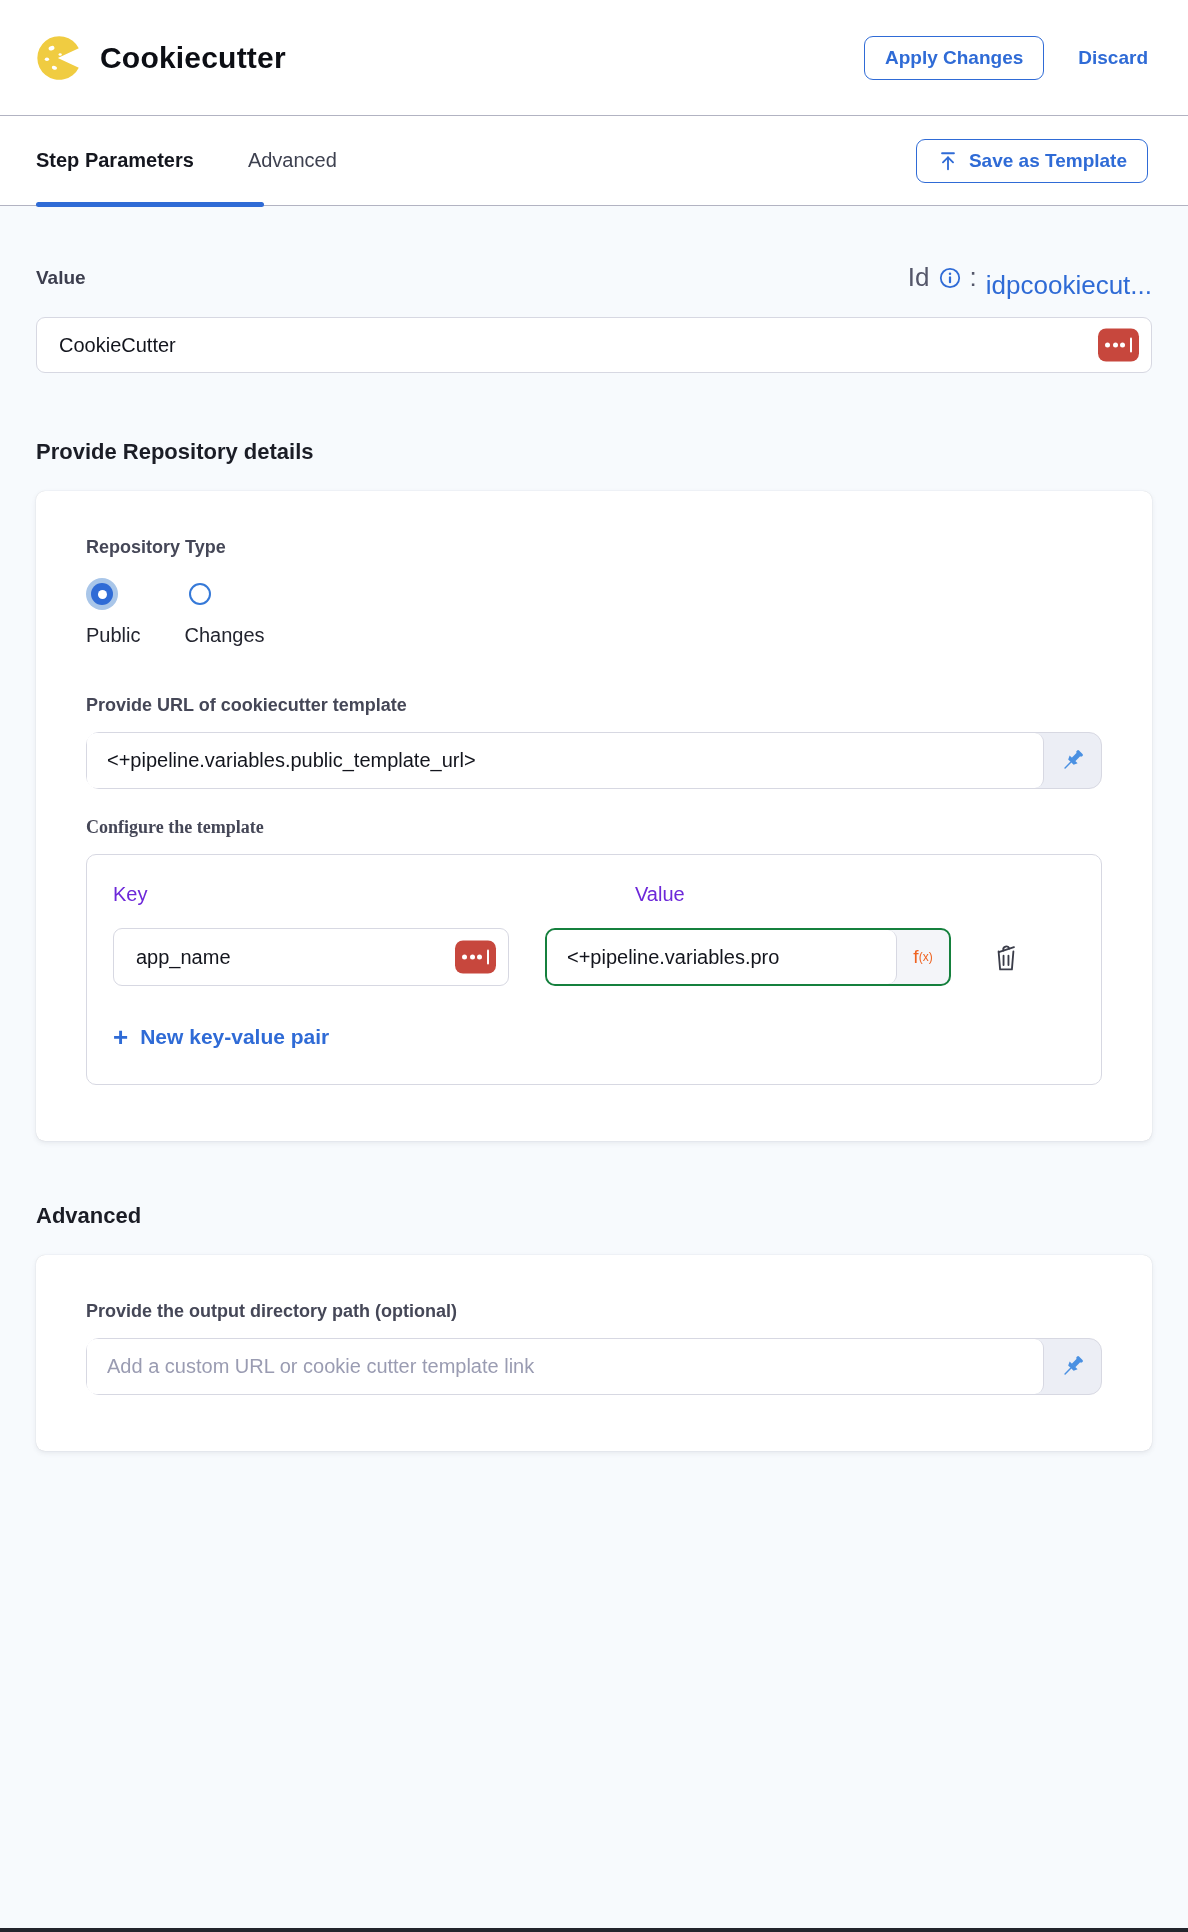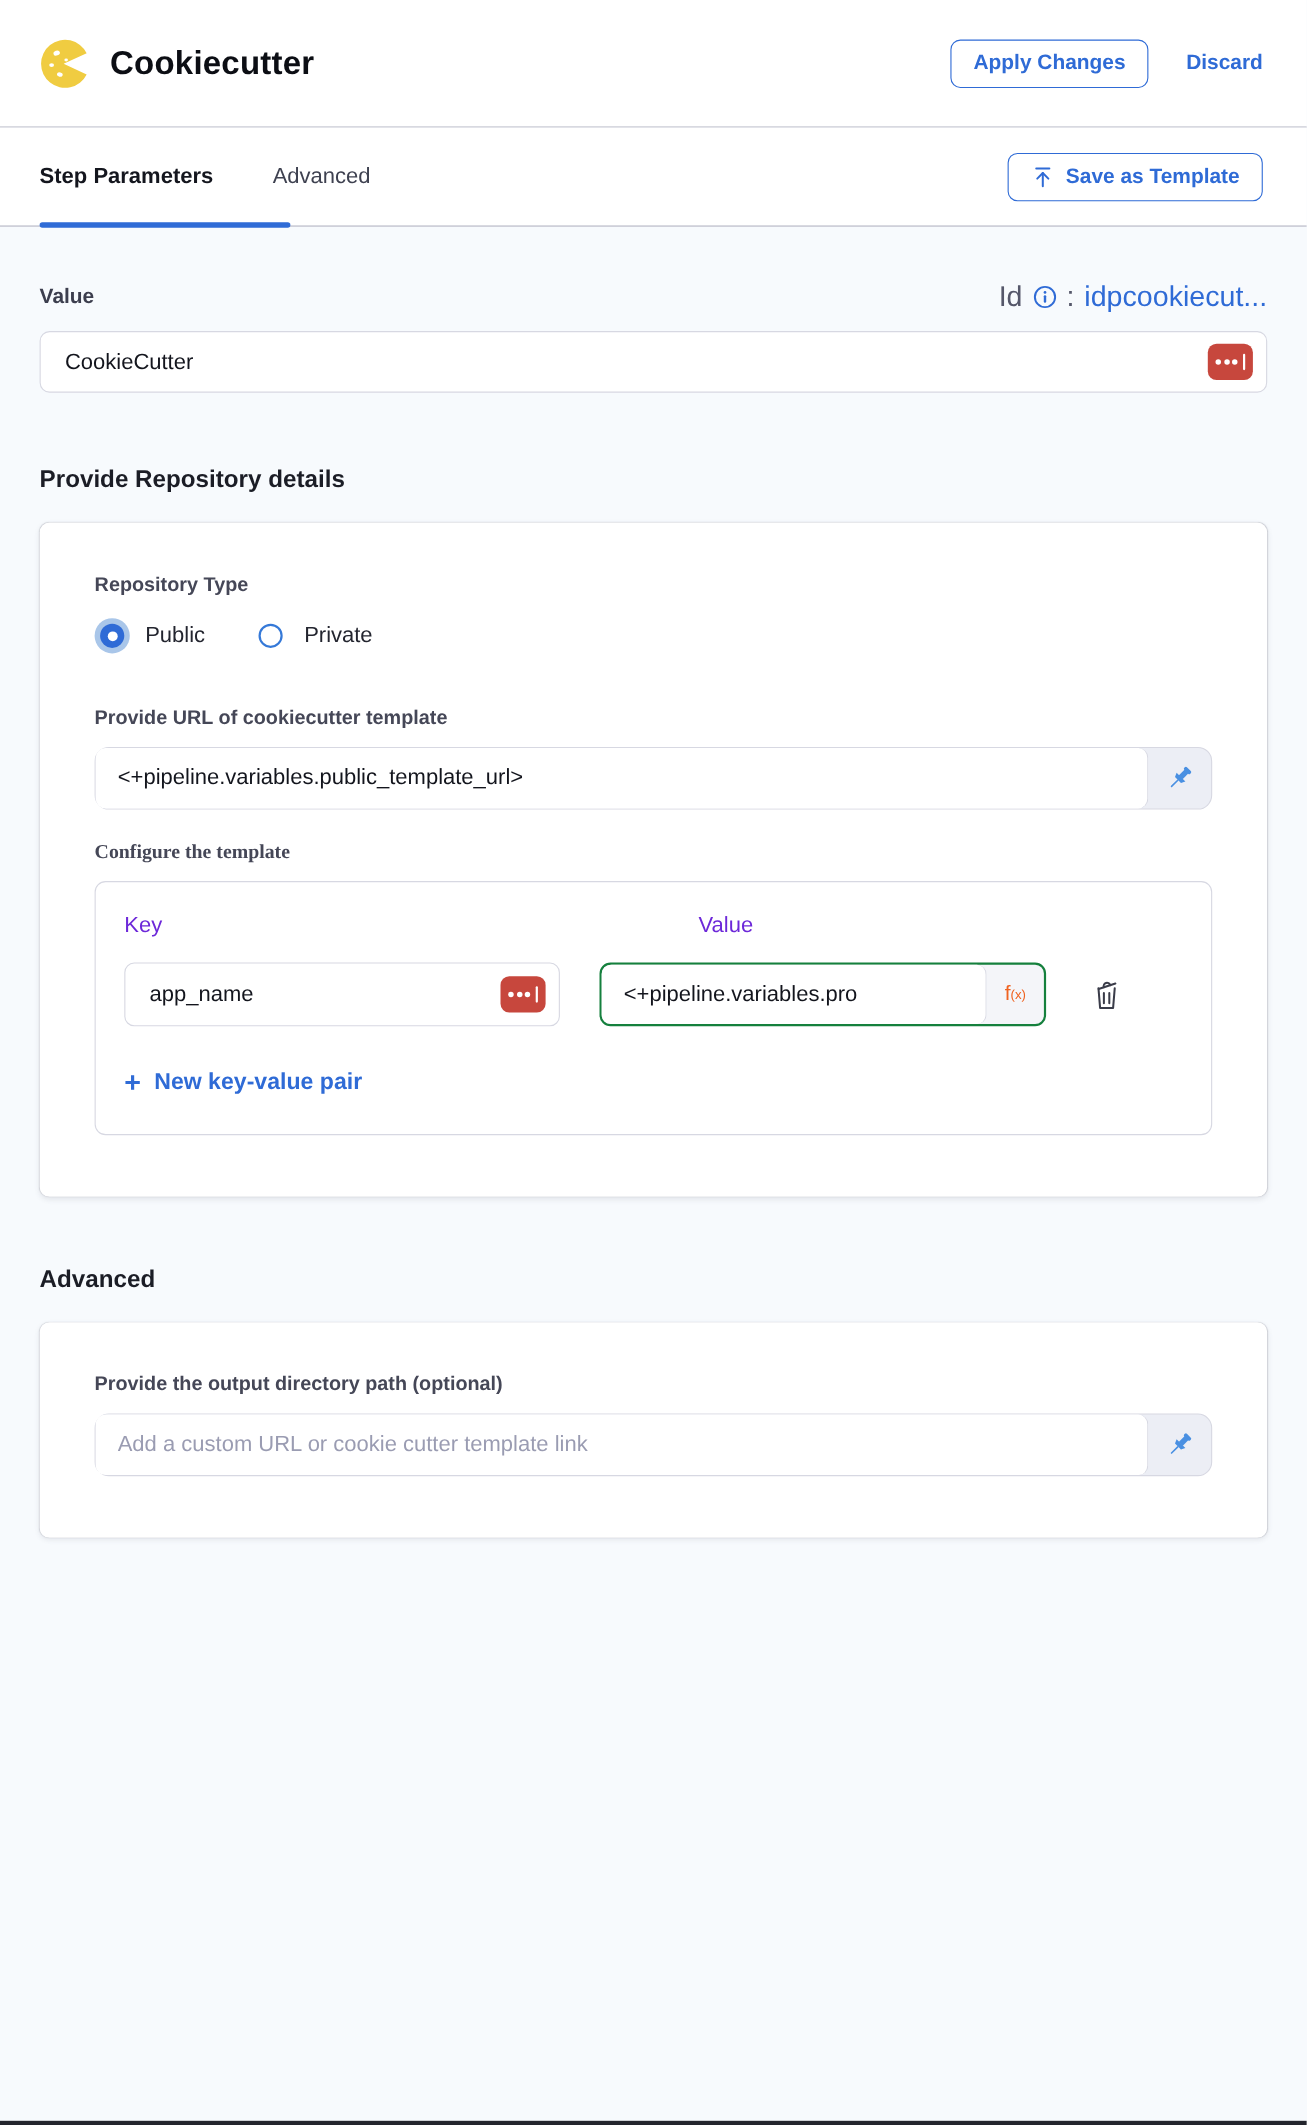--- a/index.html
+++ b/index.html
@@ -41,21 +41,21 @@
     background:#2f6bd6; border-radius:3px;
   }
   .tabbar .btn-outline { margin-left:auto; }
   
   .main { padding:0 36px; }
   .name-row { margin-top:48px; display:flex; align-items:center; justify-content:space-between; }
   .name-label { font-size:19px; font-weight:700; color:#3c3e4e; }
   .id-wrap { display:flex; align-items:center; gap:9px; font-size:26px; }
   .id-label { color:#55576a; }
   .id-colon { color:#55576a; }
-  .id-value { color:#2f6bd6; cursor:pointer; }
+  .id-value { color:#2f6bd6; cursor:pointer;margin-top:16px; }
   .text-input {
     width:100%; height:56px; background:#fff; border:1px solid #d7d8e2;
     border-radius:9px; font-family:inherit; font-size:20px; color:#13151d;
     padding:0 64px 0 22px; outline:none;
   }
   .input-shell { position:relative; margin-top:16px; }
   .fixed-badge {
     position:absolute; right:13px; top:50%; transform:translateY(-50%);
     width:41px; height:33px; background:#c7473d; border-radius:8px;
     display:flex; align-items:center; justify-content:center; gap:2.5px; cursor:pointer;
@@ -63,21 +63,21 @@
   .fixed-badge .dot { width:5px; height:5px; border-radius:50%; background:#fff; }
   .fixed-badge .bar { width:2.5px; height:15px; background:#fff; margin-left:2px; border-radius:1px; }
   .section-heading { margin-top:66px; font-size:22px; font-weight:700; color:#1b1d26; }
   .card {
     margin-top:26px; background:#fff; border-radius:9px;
     padding:46px 50px 56px 50px;
     box-shadow:0 0 1px rgba(40,41,61,.2), 0 2px 5px rgba(96,97,112,.12);
   }
   
   .radio-row { margin-top:20px; display:flex; align-items:center; gap:44px; }
-  .radio-item { display:flex; align-items:center; gap:14px; cursor:pointer; }
+  .radio-item { display:flex; align-items:flex-start; gap:14px; cursor:pointer;flex-direction:column; }
   .radio-outer-sel {
     width:22px; height:22px; border-radius:50%; background:#2f6bd6;
     box-shadow:0 0 0 5px #a9c6e9; position:relative; margin:5px;
   }
   .radio-outer-sel::after {
     content:""; position:absolute; inset:6.5px; border-radius:50%; background:#fff;
   }
   .radio-outer-unsel {
     width:22px; height:22px; border-radius:50%; background:#fff;
     border:2px solid #3579d8; margin:5px;
@@ -200,21 +200,21 @@
   <div class="card">
     <span class="sub-label">Repository Type</span>
 
     <div class="radio-row">
       <label class="radio-item">
         <span class="radio-outer-sel"></span>
         <span class="radio-label">Public</span>
       </label>
       <label class="radio-item">
         <span class="radio-outer-unsel"></span>
-        <span class="radio-label">Private</span>
+        <span class="radio-label">Changes</span>
       </label>
     </div>
 
     <span class="sub-label mt-48">Provide URL of cookiecutter template</span>
     <div class="input-group">
       <div class="ig-field">
         <input type="text" value="&lt;+pipeline.variables.public_template_url&gt;" style="">
       </div>
       <span class="ig-addon">
         <svg width="27" height="27" viewBox="0 0 24 24">

